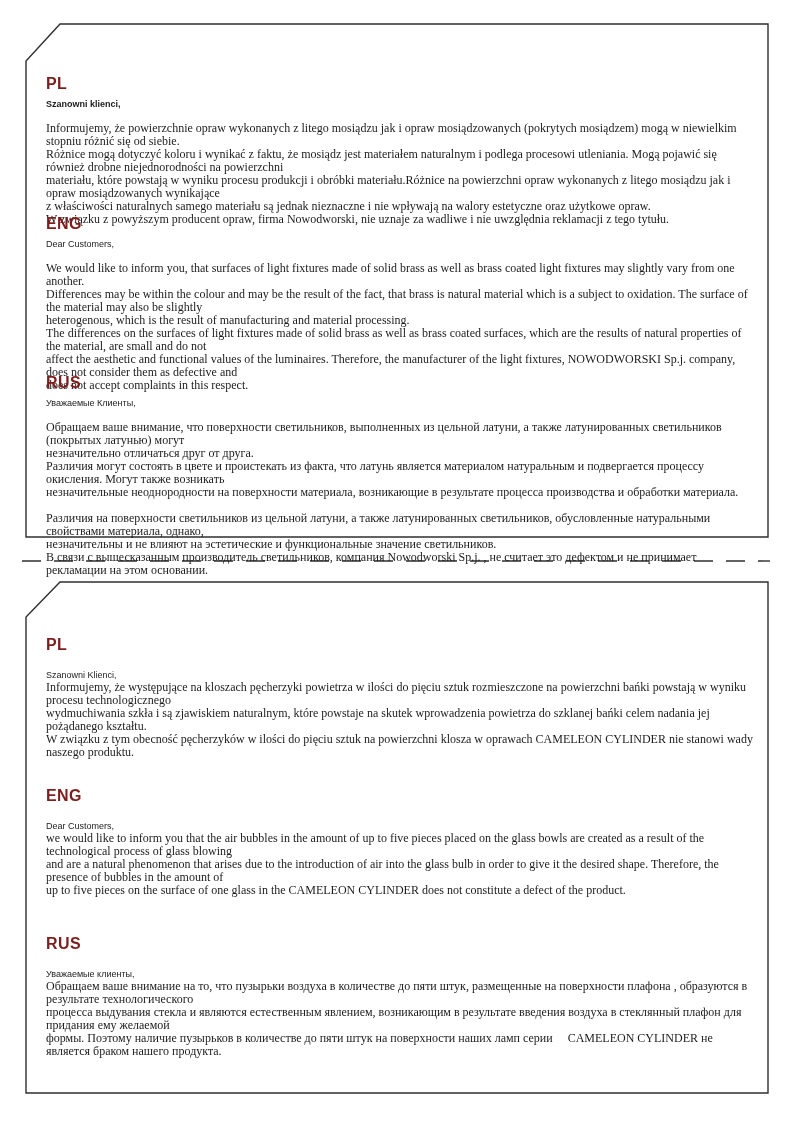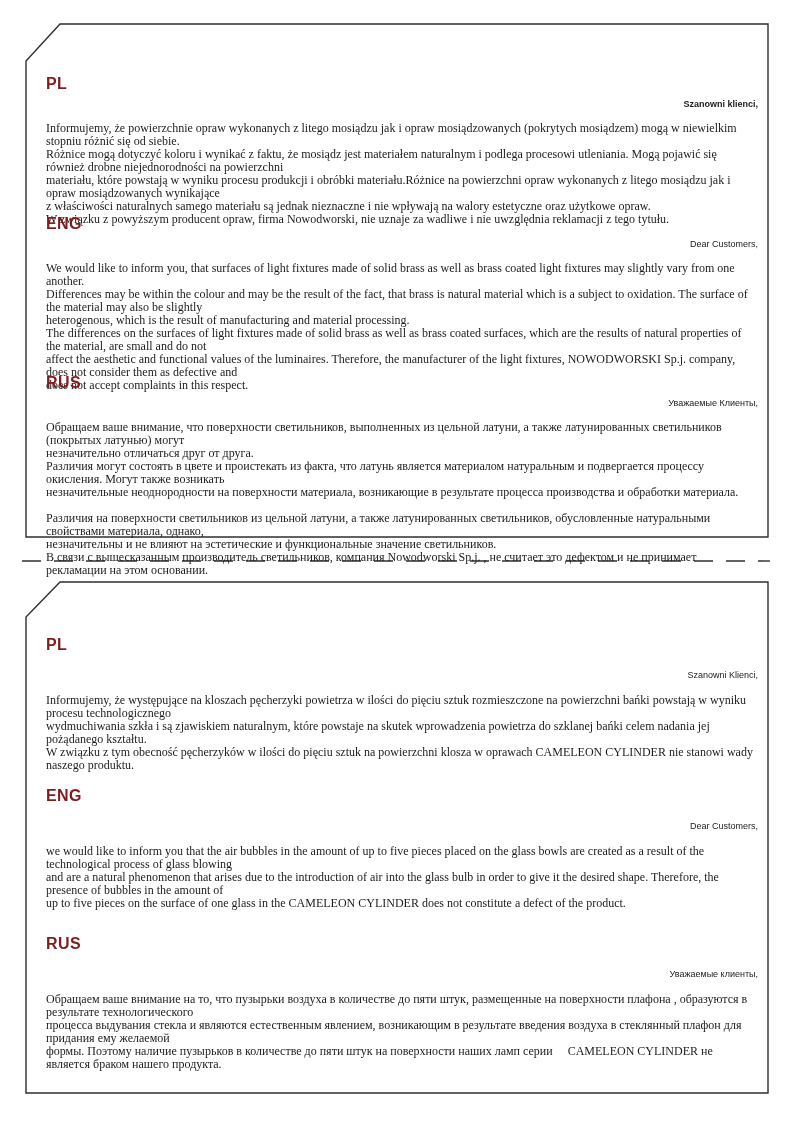--- a/index.html
+++ b/index.html
@@ -31,37 +31,36 @@
     font-size: 16px;
     line-height: 16px;
     font-weight: bold;
     letter-spacing: 0.4px;
     color: #7f1d1d;
   }
   .salut {
     font-size: 9px;
     line-height: 11px;
     color: #1c1c1c;
-    text-align: right;
   }
   .salut.bold { font-weight: bold; }
   .bodytext {
     font-size: 12px;
     line-height: 13px;
     white-space: pre-line;
     overflow-wrap: break-word;
     color: #1c1c1c;
     font-family: Liberation Serif, serif;
   }
   
   .s1 .salut   { margin-top: 7px; }
   .s1 .bodytext{ margin-top: 12px; }
   
   .s2 .salut   { margin-top: 17px; }
-  .s2 .bodytext{ margin-top: 13px; }
+  .s2 .bodytext{ }
 
   #sec-1-pl  { top: 76px;  }
   #sec-1-eng { top: 216px; }
   #sec-1-rus { top: 375px; }
   #sec-2-pl  { top: 637px; }
   #sec-2-eng { top: 788px; }
   #sec-2-rus { top: 936px; }
 </style>
 </head>
 <body>

